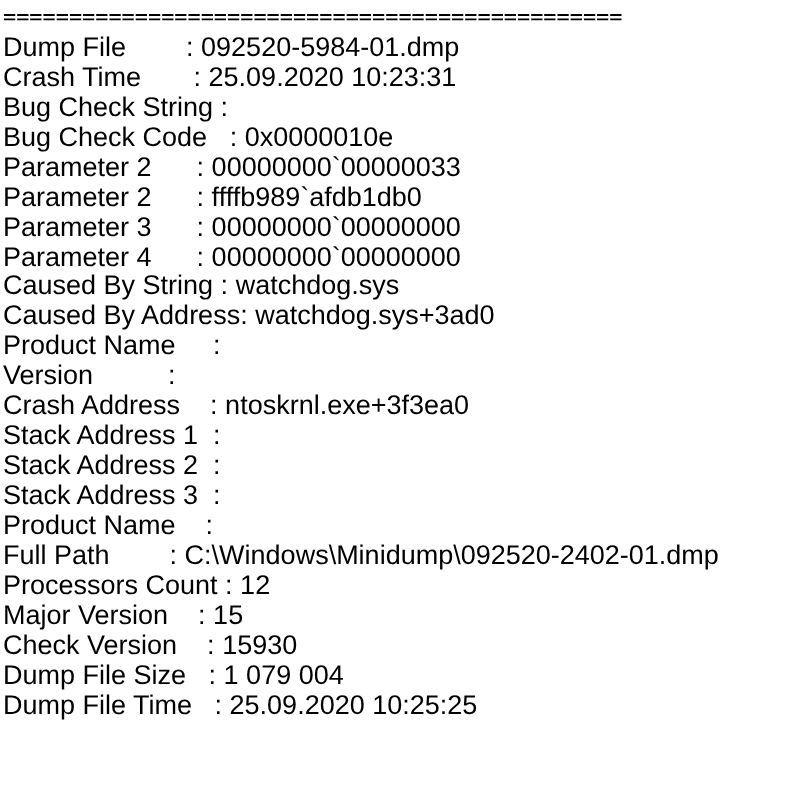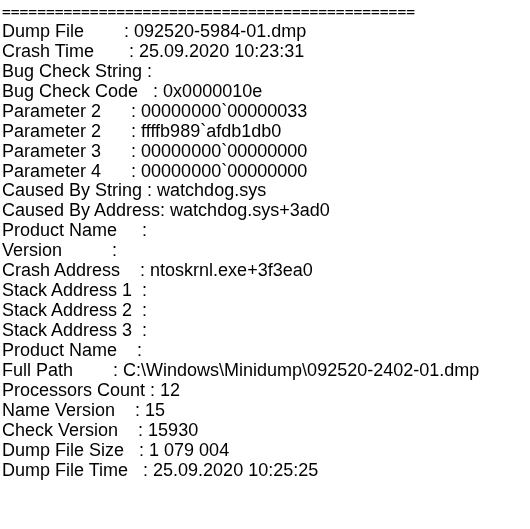--- a/index.html
+++ b/index.html
@@ -56,19 +56,19 @@
       <div class="line"><span class="label">Caused By Address</span><span class="colon">:</span><span class="value"> watchdog.sys+3ad0</span></div>
       <div class="line"><span class="label">Product Name     </span><span class="colon">:</span><span class="value"></span></div>
       <div class="line"><span class="label">Version          </span><span class="colon">:</span><span class="value"></span></div>
       <div class="line"><span class="label">Crash Address    </span><span class="colon">:</span><span class="value"> ntoskrnl.exe+3f3ea0</span></div>
       <div class="line"><span class="label">Stack Address 1  </span><span class="colon">:</span><span class="value"></span></div>
       <div class="line"><span class="label">Stack Address 2  </span><span class="colon">:</span><span class="value"></span></div>
       <div class="line"><span class="label">Stack Address 3  </span><span class="colon">:</span><span class="value"></span></div>
       <div class="line"><span class="label">Product Name    </span><span class="colon">:</span><span class="value"></span></div>
       <div class="line"><span class="label">Full Path        </span><span class="colon">:</span><span class="value"> C:\Windows\Minidump\092520-2402-01.dmp</span></div>
       <div class="line"><span class="label">Processors Count </span><span class="colon">:</span><span class="value"> 12</span></div>
-      <div class="line"><span class="label">Name Version    </span><span class="colon">:</span><span class="value"> 15</span></div>
+      <div class="line"><span class="label">Major Version    </span><span class="colon">:</span><span class="value"> 15</span></div>
       <div class="line"><span class="label">Check Version    </span><span class="colon">:</span><span class="value"> 15930</span></div>
       <div class="line"><span class="label">Dump File Size   </span><span class="colon">:</span><span class="value"> 1 079 004</span></div>
       <div class="line"><span class="label">Dump File Time   </span><span class="colon">:</span><span class="value"> 25.09.2020 10:25:25</span></div>
     </div>
 
 </div>
 
 </body></html>

